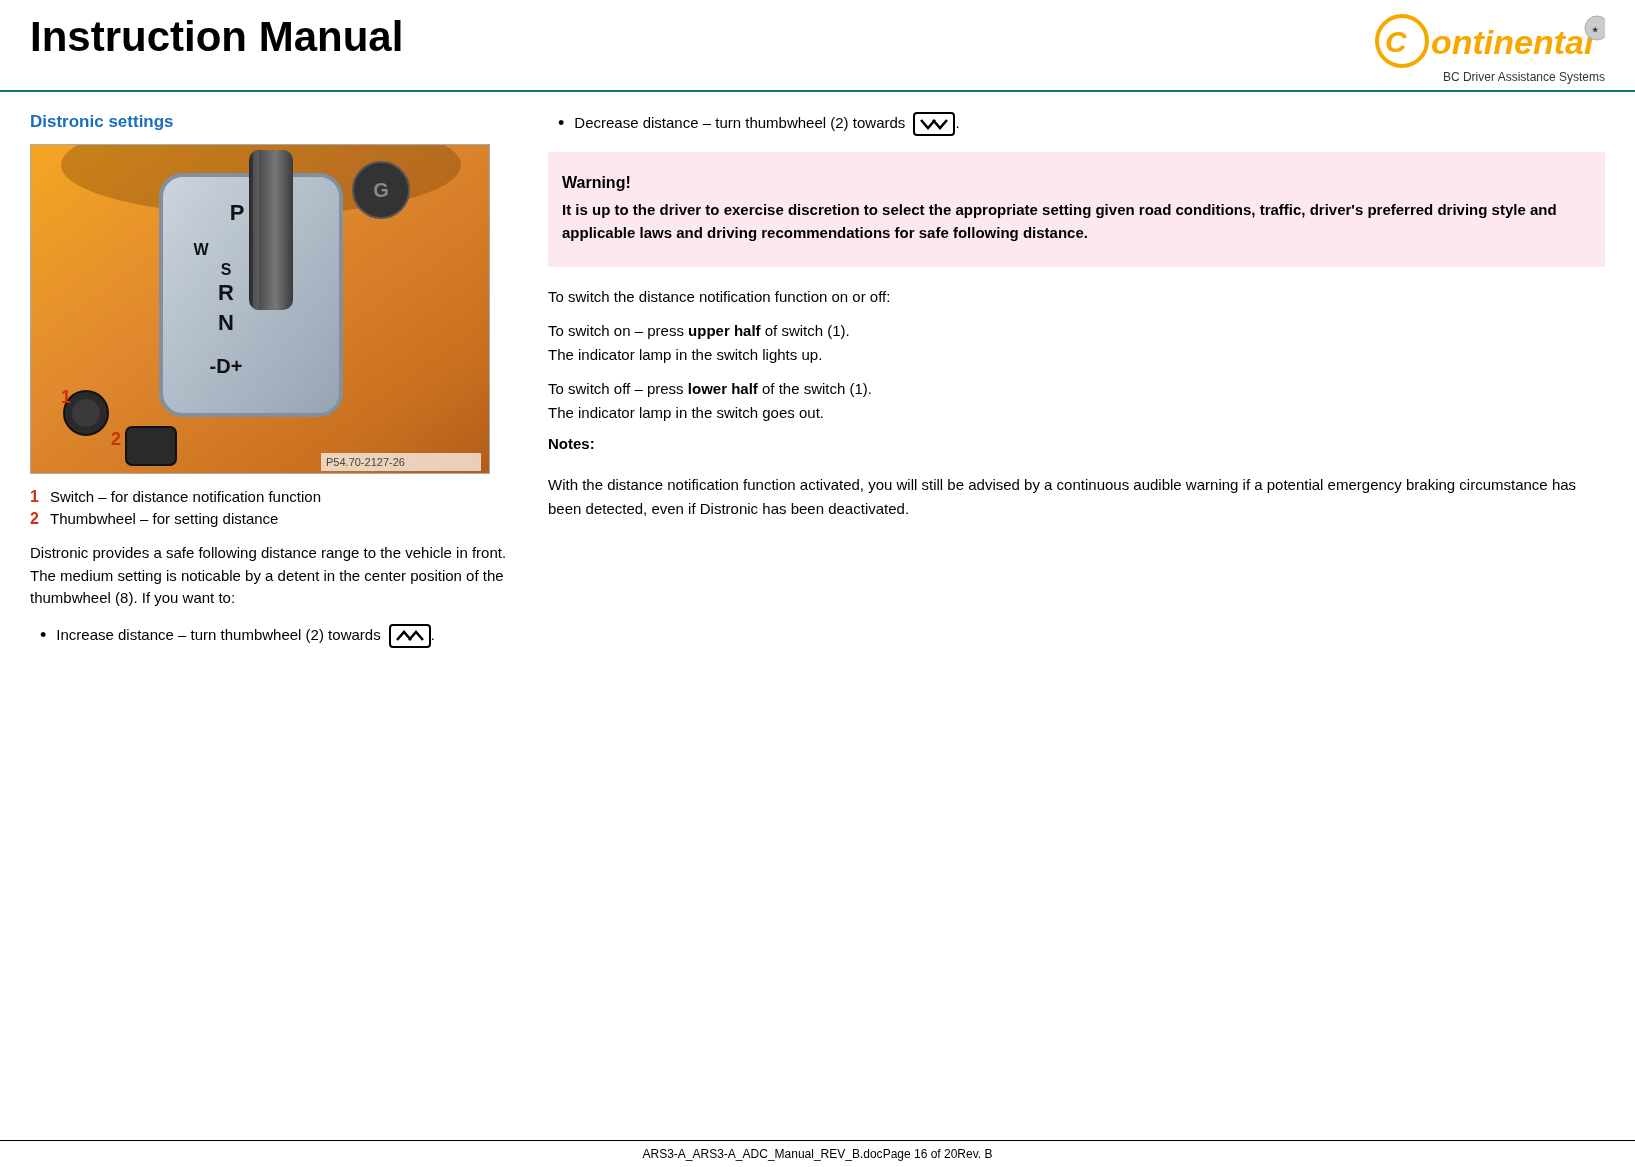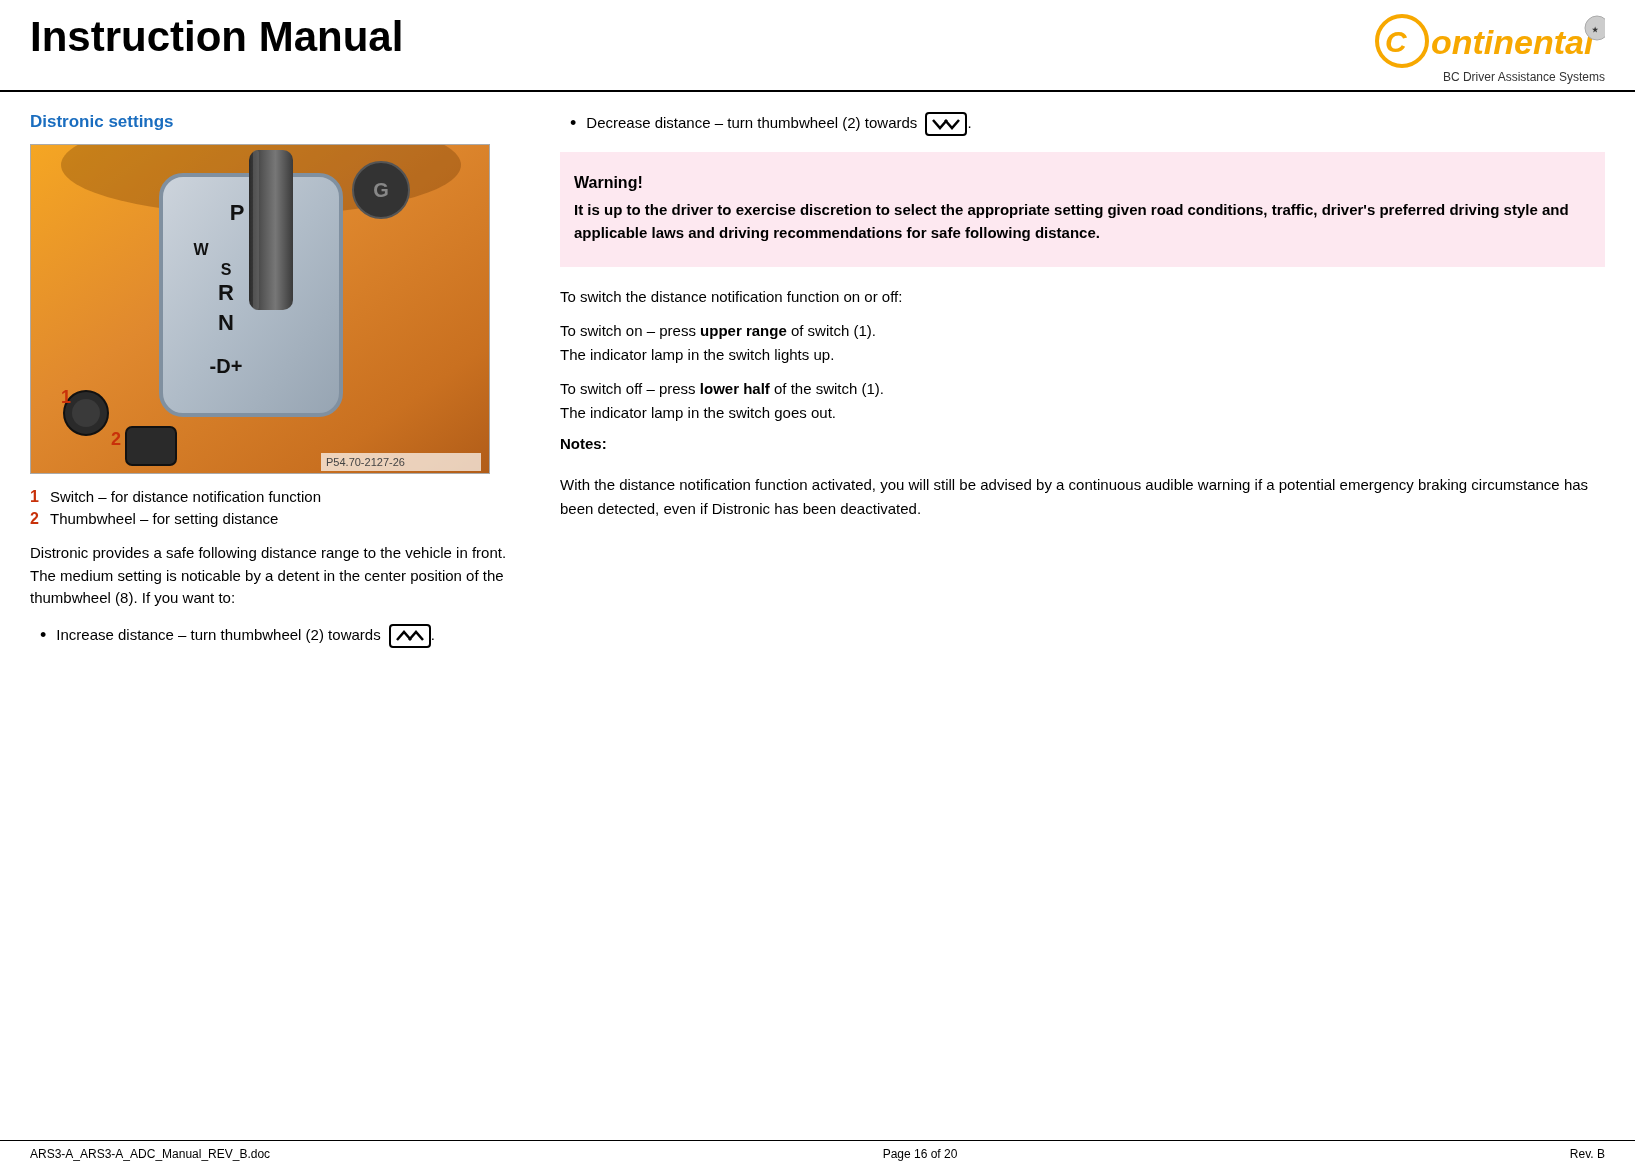--- a/index.html
+++ b/index.html
@@ -14,21 +14,21 @@
       display: flex;
       flex-direction: column;
     }
 
     
     .header {
       display: flex;
       justify-content: space-between;
       align-items: flex-start;
       padding: 14px 30px 6px 30px;
-      border-bottom: 2px solid #000000;
+      border-bottom: 2px solid #0f766e;
     }
 
     .header-title {
       font-size: 42px;
       font-weight: 900;
       font-family: Arial, Helvetica, sans-serif;
       line-height: 1.1;
     }
 
     .header-right {
@@ -41,21 +41,21 @@
       font-size: 12px;
       color: #333;
       margin-top: 2px;
     }
 
     
     .main-content {
       display: flex;
       flex: 1;
       padding: 20px 30px 10px 30px;
-      gap: 40px;
+      gap: 28px;
     }
 
     
     .left-col {
       width: 490px;
       flex-shrink: 0;
     }
 
     .section-title {
       font-size: 17px;
@@ -160,21 +160,21 @@
       font-weight: bold;
       color: #000;
       margin-bottom: 21px;
     }
 
     
     .footer {
       border-top: 1px solid #000;
       padding: 6px 30px;
       display: flex;
-      justify-content: space-between;
+      justify-content: center;
       align-items: center;
       font-size: 12px;
       color: #000;
     }
 
     
     .cont-logo-wrap {
       display: flex;
       align-items: center;
       gap: 6px;
@@ -310,21 +310,21 @@
     </div>
 
     <div class="warning-box">
       <div class="warning-title">Warning!</div>
       <div class="warning-text">It is up to the driver to exercise discretion to select the appropriate setting given road conditions, traffic, driver's preferred driving style and applicable laws and driving recommendations for safe following distance.</div>
     </div>
 
     <div class="body-text">To switch the distance notification function on or off:</div>
 
     <div class="body-text">
-      To switch on – press <strong>upper range</strong> of switch (1).<br>
+      To switch on – press <strong>upper half</strong> of switch (1).<br>
       The indicator lamp in the switch lights up.
     </div>
 
     <div class="body-text">
       To switch off – press <strong>lower half</strong> of the switch (1).<br>
       The indicator lamp in the switch goes out.
     </div>
 
     <div class="notes-label">Notes:</div>
 

